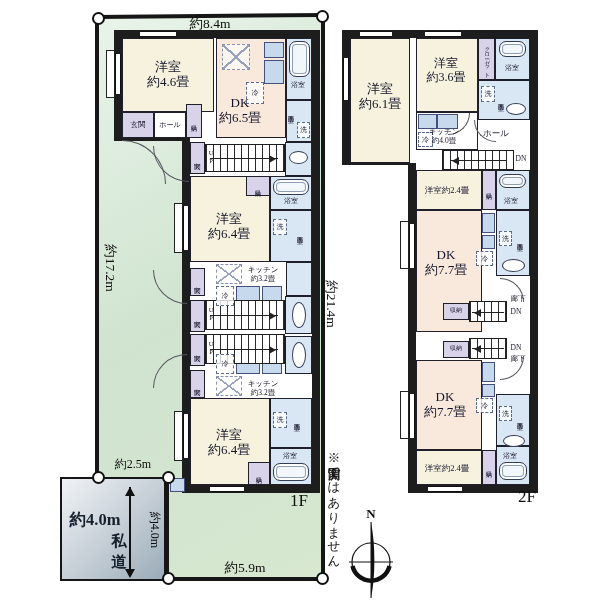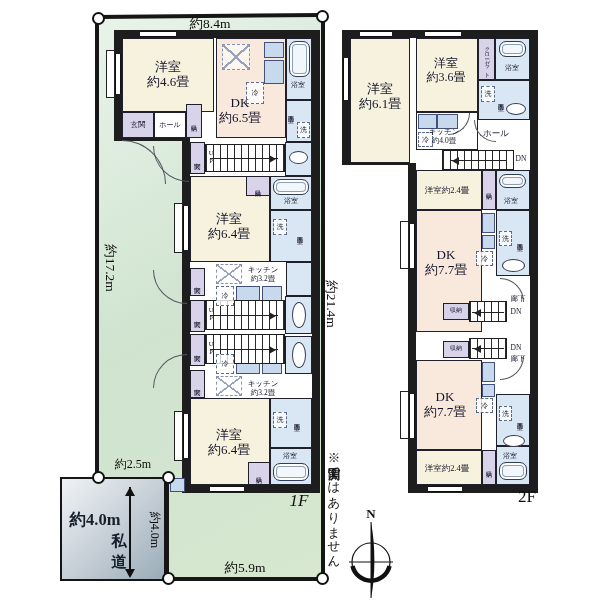--- a/index.html
+++ b/index.html
@@ -281,21 +281,21 @@
 
   <div id="road-label">
     <div class="l1">約4.0m</div>
     <div class="l2">私道</div>
   </div>
 
   <div class="arrowline" style="left:129px;top:487px;width:2px;height:86px;"></div>
   <div class="tri" style="left:125px;top:482px;border:5px solid transparent;border-bottom:9px solid #111;"></div>
   <div class="tri" style="left:125px;top:569px;border:5px solid transparent;border-top:9px solid #111;"></div>
 
-  <div class="floor-tag" style="left:299px;top:501px;font-style:italic;">1F</div>
+  <div class="floor-tag" style="left:299px;top:501px;">1F</div>
   <div class="floor-tag" style="left:527px;top:497px;">2F</div>
   <div id="disclaimer">※実測図ではありません。</div>
 
   <svg style="position:absolute;left:342px;top:504px;z-index:7;" width="58" height="96" viewBox="0 0 58 96">
     <text x="29" y="14" text-anchor="middle" font-size="13" font-weight="bold" fill="#111">N</text>
     <line x1="7" y1="58" x2="51" y2="58" stroke="#111" stroke-width="1"></line>
     <line x1="29" y1="18" x2="29" y2="94" stroke="#111" stroke-width="1"></line>
     <circle cx="29" cy="58" r="19" fill="none" stroke="#111" stroke-width="1.2"></circle>
     <path d="M10.5,62 A19,19 0 0 0 47.5,62" fill="none" stroke="#111" stroke-width="4.5"></path>
     <path d="M29,18 C33.5,42 33.5,72 29,94 L29,18 Z" fill="#111"></path>

